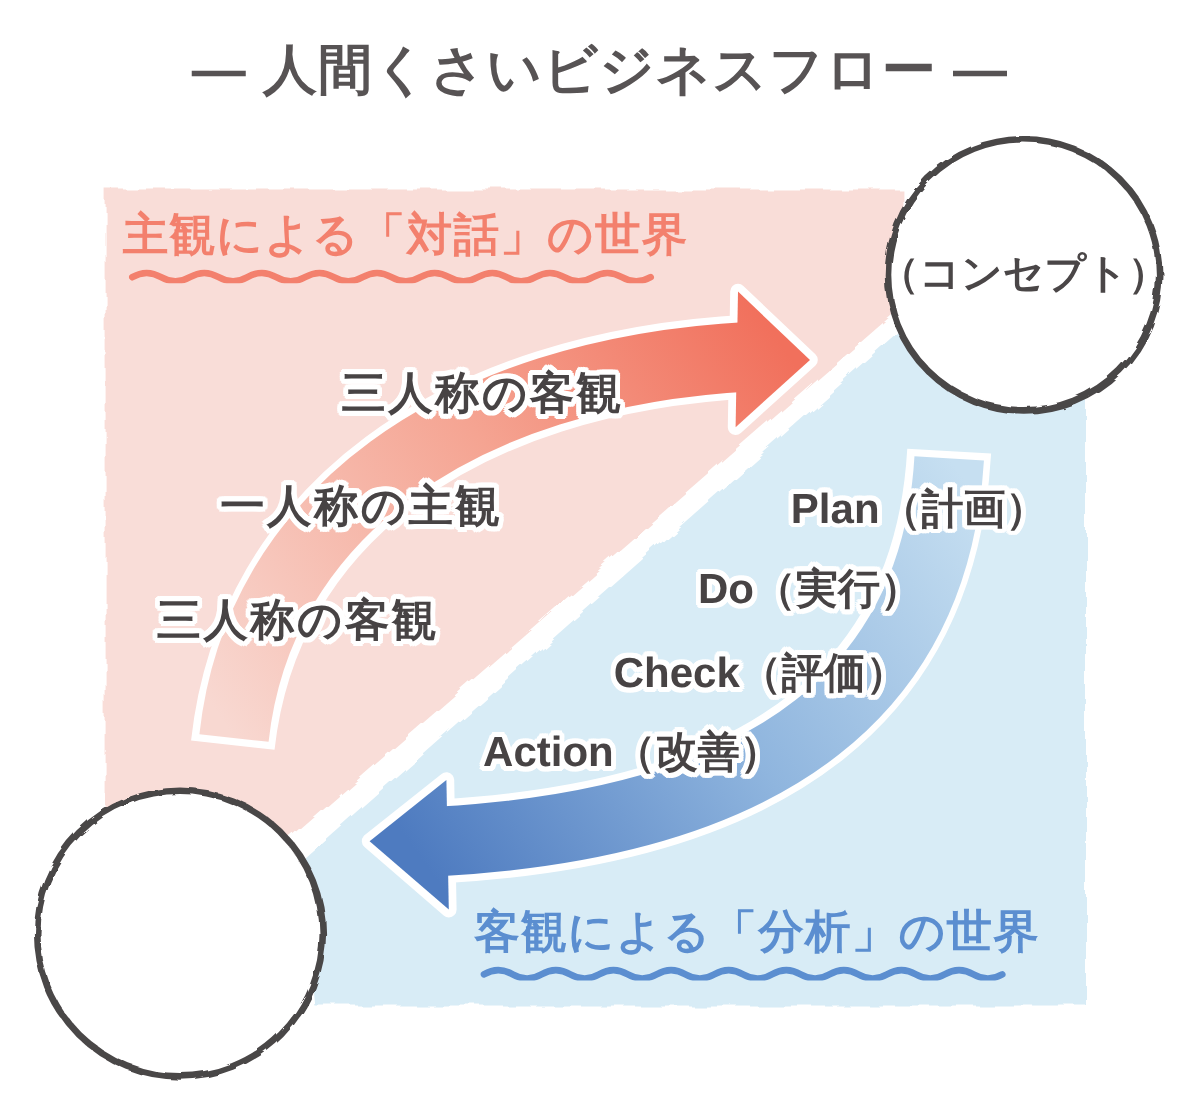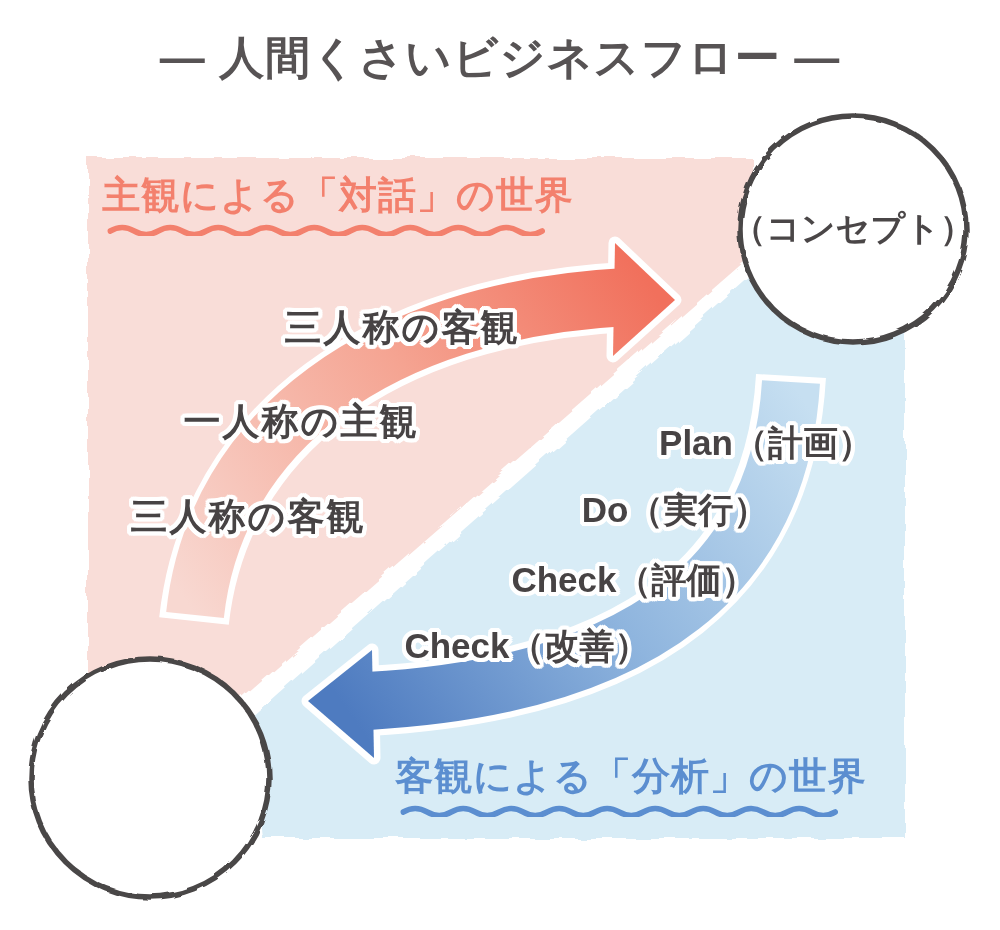--- a/index.html
+++ b/index.html
@@ -29,21 +29,21 @@
   .zone-title-analysis .wave path{stroke:#5b8ed0;}
   .flow-item{
     font-weight:800;color:#474344;
     text-shadow:
       -4px 0 0 #fff, 4px 0 0 #fff, 0 -4px 0 #fff, 0 4px 0 #fff,
       -3px -3px 0 #fff, 3px -3px 0 #fff, -3px 3px 0 #fff, 3px 3px 0 #fff,
       -4px 2px 0 #fff, 4px 2px 0 #fff, -4px -2px 0 #fff, 4px -2px 0 #fff,
       -2px 4px 0 #fff, 2px 4px 0 #fff, -2px -4px 0 #fff, 2px -4px 0 #fff;
   }
   .jp-item{font-size:37px;letter-spacing:2px;}
-  .pdca-item{font-size:35px;letter-spacing:0;margin-top:19px;}
+  .pdca-item{font-size:35px;letter-spacing:0;}
   .item-1{left:402px;top:328px;}
   .item-2{left:301px;top:422px;}
   .item-3{left:248px;top:517px;}
   .item-plan{left:766px;top:424px;}
   .item-do{left:675px;top:491px;}
   .item-check{left:634px;top:561px;}
   .item-action{left:527px;top:627px;}
   .node-label{
     color:#4a4647;font-weight:800;text-align:center;
   }
@@ -107,21 +107,21 @@
     </svg>
   </div>
 
   <div class="abs flow-item jp-item item-1">三人称の客観</div>
   <div class="abs flow-item jp-item item-2">一人称の主観</div>
   <div class="abs flow-item jp-item item-3">三人称の客観</div>
 
   <div class="abs flow-item pdca-item item-plan">Plan（計画）</div>
   <div class="abs flow-item pdca-item item-do">Do（実行）</div>
   <div class="abs flow-item pdca-item item-check">Check（評価）</div>
-  <div class="abs flow-item pdca-item item-action">Check（改善）</div>
+  <div class="abs flow-item pdca-item item-action">Action（改善）</div>
 
   <div class="abs zone-title zone-title-analysis">
     <span>客観による「分析」の世界</span>
     <svg class="wave" width="462" height="12" viewBox="0 0 462 12">
       <path d="M3,7 q12,-7 24,0 t24,0 t24,0 t24,0 t24,0 t24,0 t24,0 t24,0 t24,0 t24,0 t24,0 t24,0 t24,0 t24,0 t24,0 t24,0 t24,0 t24,0"></path>
     </svg>
   </div>
 
   <div class="abs node-label node-concept">
     <div>（コンセプト）</div>

